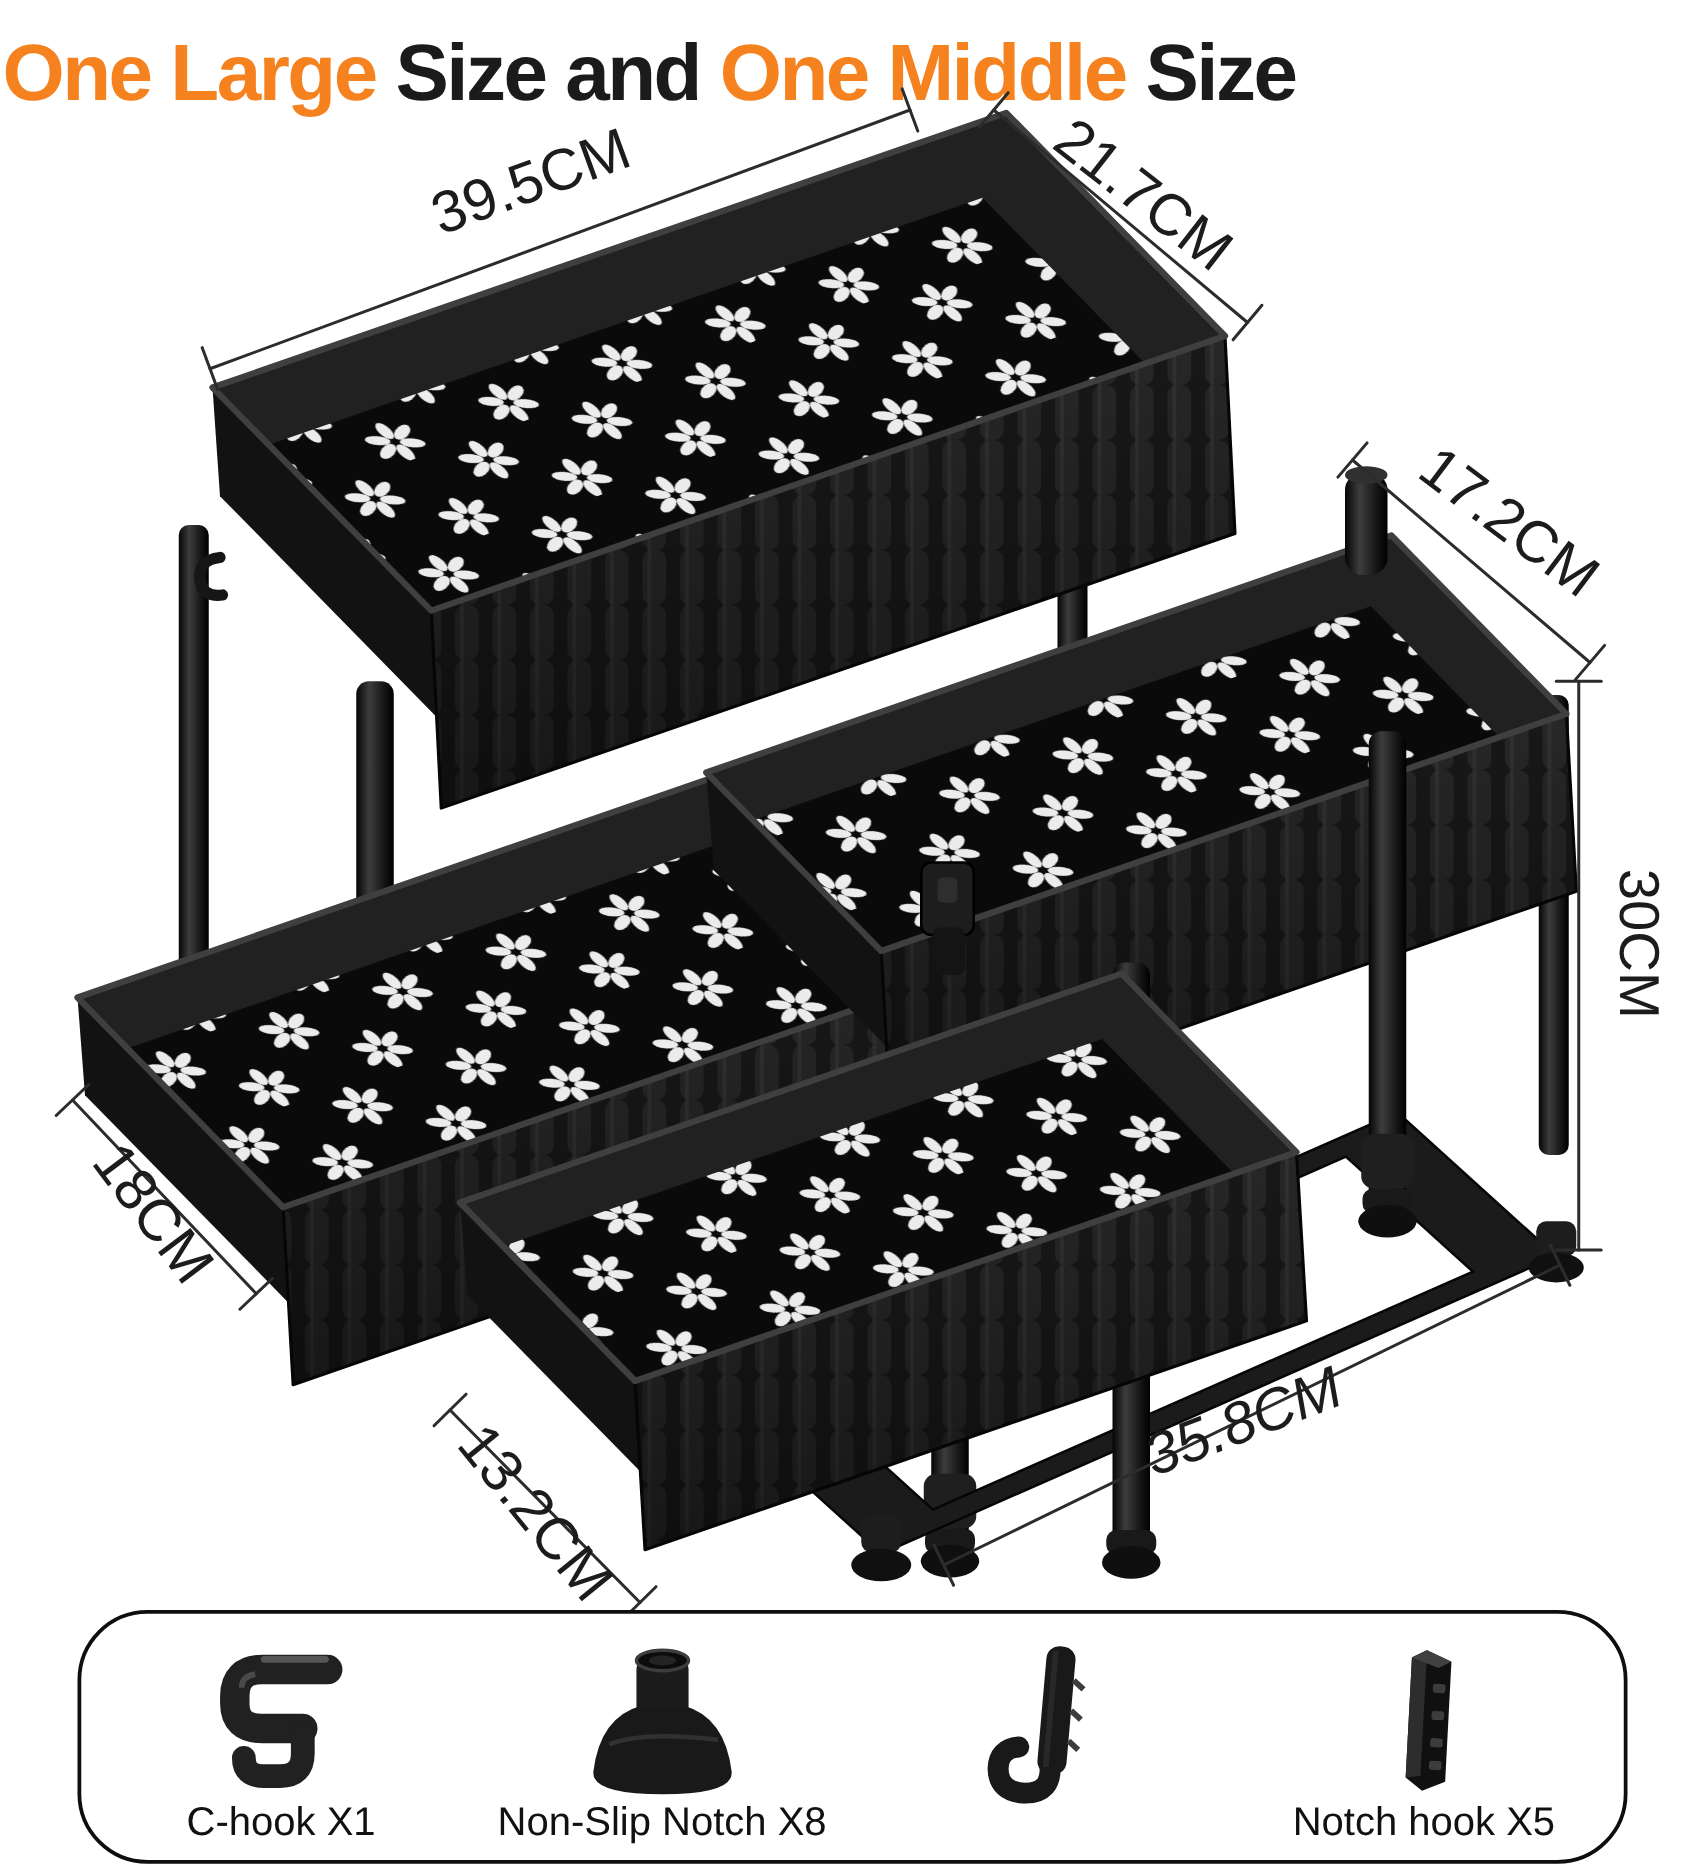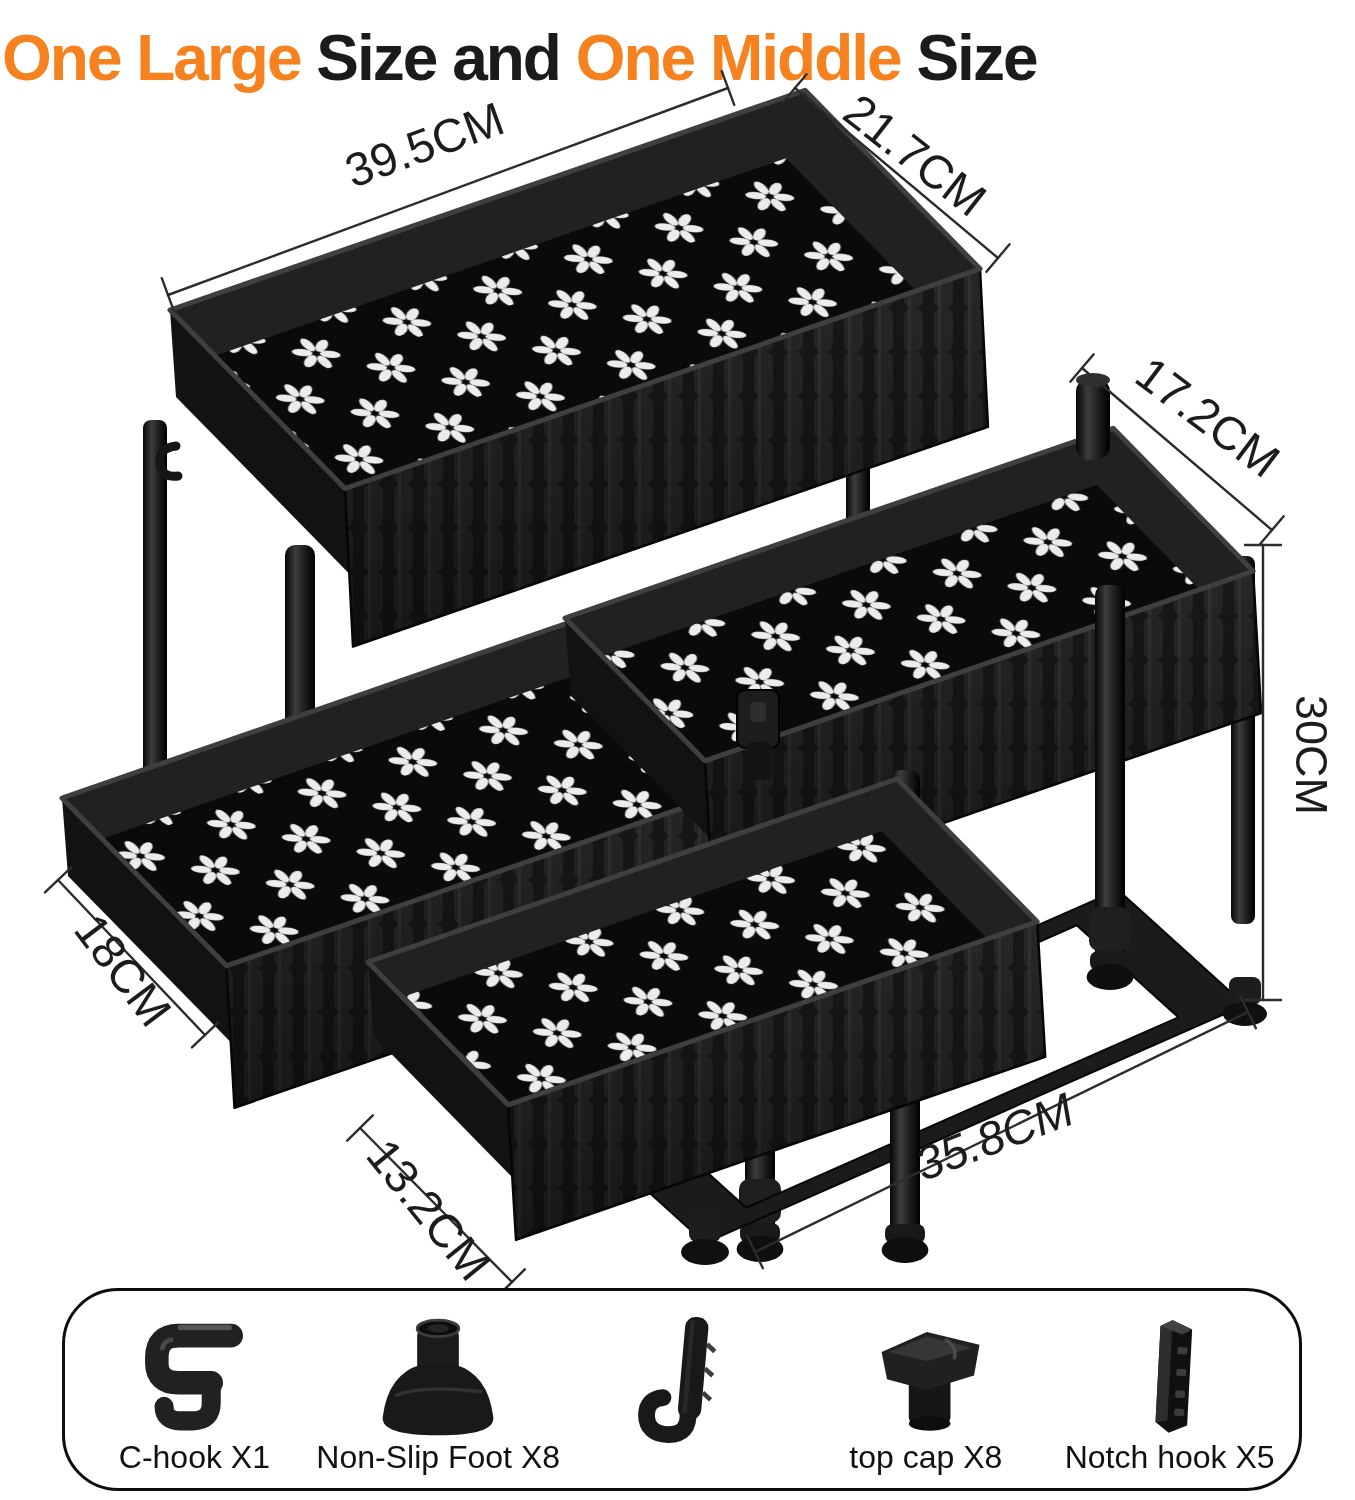--- a/index.html
+++ b/index.html
@@ -189,44 +189,34 @@
     </div>
 
     <div class="acc">
       <svg width="150" height="140" viewBox="0 0 150 150">
         <rect x="52" y="26" width="46" height="60" rx="10" fill="#1c1c1c"></rect>
         <ellipse cx="75" cy="28" rx="23" ry="9" fill="#0c0c0c" stroke="#3d3d3d" stroke-width="3"></ellipse>
         <ellipse cx="75" cy="28" rx="12" ry="4.5" fill="#242424"></ellipse>
         <path d="M14 126 q6 -48 42 -58 h38 q36 10 42 58 q2 20 -61 20 q-63 0 -61 -20 z" fill="#191919"></path>
         <path d="M28 102 q30 -12 96 -4" stroke="#313131" stroke-width="4" fill="none"></path>
       </svg>
-      <div class="acc-label">Non-Slip Foot X8</div>
+      <div class="acc-label">Non-Slip Notch X8</div>
     </div>
 
     <div class="acc">
       <svg width="150" height="140" viewBox="0 0 150 150">
         <g transform="rotate(5 75 75)">
           <rect x="74" y="14" width="25" height="110" rx="11" fill="#191919"></rect>
           <path d="M85 116 q4 24 -19 26 q-23 1 -25 -19 q-1 -17 16 -20" fill="none" stroke="#191919" stroke-width="18" stroke-linecap="round"></path>
           <path d="M99 42 l9 7 M99 68 l9 7 M99 94 l9 7" stroke="#3d3d3d" stroke-width="5"></path>
           <rect x="79" y="18" width="5" height="100" fill="#383838" opacity="0.5"></rect>
         </g>
       </svg>
     </div>
 
-    <div class="acc">
-      <svg width="150" height="140" viewBox="0 0 150 150">
-        <rect x="56" y="80" width="46" height="54" rx="8" fill="#161616"></rect>
-        <ellipse cx="79" cy="133" rx="23" ry="8" fill="#0e0e0e"></ellipse>
-        <path d="M26 54 L76 32 L134 46 L128 80 L76 96 L32 84 Z" fill="#202020"></path>
-        <path d="M33 54 L76 37 L126 49 L77 64 Z" fill="#363636"></path>
-        <path d="M96 40 q14 8 10 22" stroke="#4a4a4a" stroke-width="4" fill="none"></path>
-      </svg>
-      <div class="acc-label">top cap X8</div>
-    </div>
 
     <div class="acc">
       <svg width="150" height="140" viewBox="0 0 150 150">
         <g transform="rotate(3 75 75)">
           <path d="M62 26 L75 19 L97 28 L97 134 L77 143 L62 132 Z" fill="#101010"></path>
           <path d="M62 26 L75 19 L75 130 L62 132 Z" fill="#2d2d2d"></path>
           <path d="M75 19 L97 28 L86 34 L62 26 Z" fill="#414141"></path>
           <g fill="#3c3c3c">
             <rect x="82" y="48" width="11" height="8" rx="2"></rect>
             <rect x="82" y="72" width="11" height="8" rx="2"></rect>

